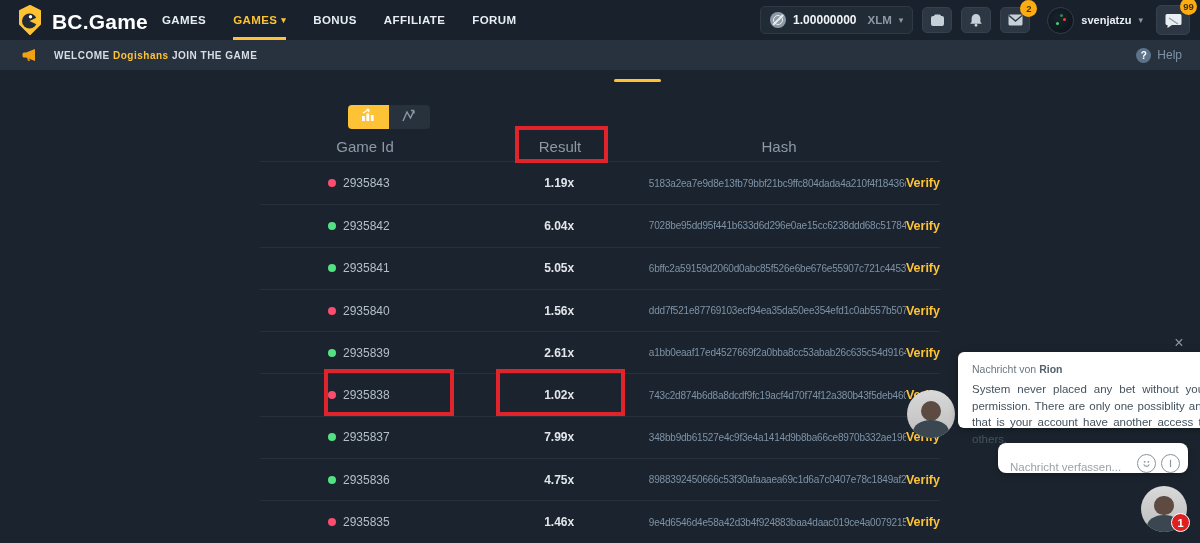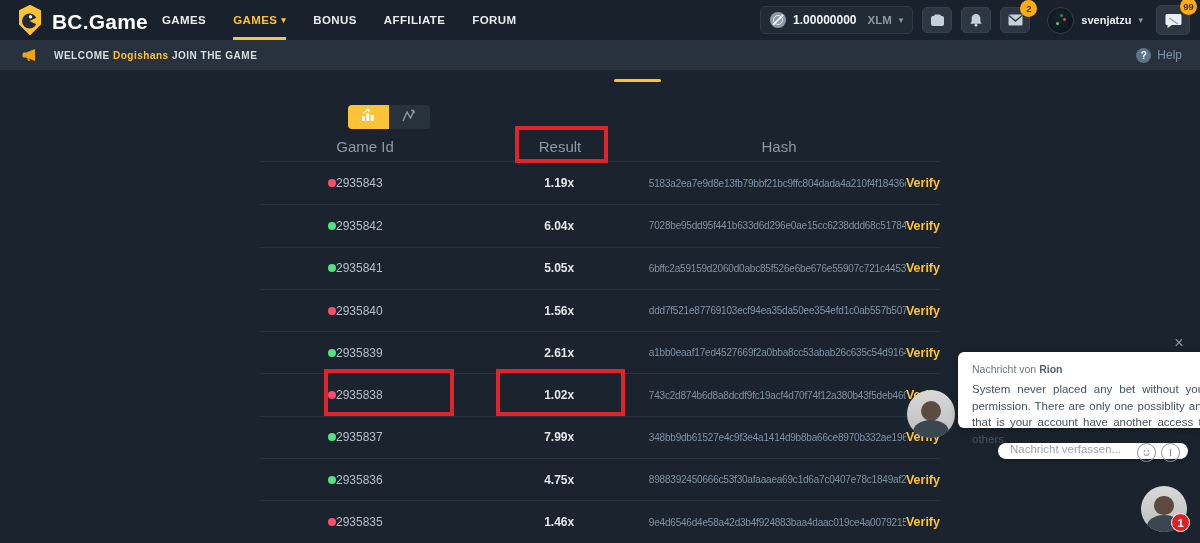--- a/index.html
+++ b/index.html
@@ -65,21 +65,21 @@
   .tg-btn.right{background:#28323d;border-radius:0 4px 4px 0;}
 
   
   #table{position:absolute;left:260px;top:132px;width:680px;}
   .thead{display:flex;height:30px;align-items:center;border-bottom:1px solid var(--divider);}
   .hcell{color:#8d99a6;font-size:15px;}
   .trow{display:flex;height:42.3px;align-items:center;}
   .trow + .trow{border-top:1px solid var(--divider);}
   .c-id{width:210px;display:flex;align-items:center;}
   .thead .c-id{justify-content:center;}
-  .trow .c-id{padding-left:68px;}
+  .trow .c-id{padding-left:68px;gap:7px;}
   .c-res{width:180px;text-align:center;}
   .trow .c-res{color:#e2e6ea;font-size:12px;font-weight:700;}
   .c-hash{width:258px;text-align:center;}
   .trow .c-hash{color:#7e92a6;font-size:10px;letter-spacing:-.2px;white-space:nowrap;
     overflow:hidden;text-align:left;padding-right:6px;}
   .c-verify{flex:1;text-align:right;}
   .trow .c-verify{color:var(--accent);font-size:12.5px;font-weight:700;cursor:pointer;text-decoration:none;}
   .dot{width:8px;height:8px;border-radius:50%;flex:0 0 auto;}
   .dot.win{background:var(--win);}
   .dot.lose{background:var(--lose);}
@@ -98,22 +98,22 @@
     box-shadow:0 2px 8px rgba(0,0,0,.35);padding:11px 14px;z-index:10;}
   .chat-title{font-size:10.5px;color:#6a7680;}
   .chat-title b{color:#55616b;}
   .chat-body{margin-top:6px;font-size:11.5px;line-height:1.44;color:#44525e;text-align:justify;}
   .p-avatar{border-radius:50%;background:linear-gradient(180deg,#d9d9d9,#bdbdbd);position:relative;overflow:hidden;z-index:9;}
   .p-avatar::before{content:"";position:absolute;left:50%;top:22%;width:42%;height:42%;margin-left:-21%;
     border-radius:50%;background:#5d4b42;}
   .p-avatar::after{content:"";position:absolute;left:50%;top:62%;width:74%;height:50%;margin-left:-37%;
     border-radius:50% 50% 0 0;background:#3a4650;}
   #sender-avatar{left:907px;top:390px;width:48px;height:48px;position:absolute;}
-  #chat-input-wrap{position:absolute;left:998px;top:443px;width:190px;height:16px;background:#fff;border-radius:8px;
-    display:flex;align-items:flex-start;padding:0 8px 0 12px;z-index:10;box-shadow:0 2px 6px rgba(0,0,0,.3);}
+  #chat-input-wrap{position:absolute;left:998px;top:443px;width:190px;height:30px;background:#fff;border-radius:8px;
+    display:flex;align-items:flex-end;padding:0 8px 0 12px;z-index:10;box-shadow:0 2px 6px rgba(0,0,0,.3);}
   #chat-input{flex:1;border:none;outline:none;font-size:11.5px;color:#44525e;min-width:0;
     font-family:"Liberation Sans",sans-serif;}
   #chat-input::placeholder{color:#98a3ab;}
   .mini-icon{width:19px;height:19px;border:1.3px solid #8a959c;border-radius:50%;display:flex;align-items:center;
     justify-content:center;flex:0 0 auto;cursor:pointer;margin-left:5px;color:#8a959c;}
   #widget-avatar{position:absolute;left:1141px;top:486px;width:46px;height:46px;cursor:pointer;}
   #unread-badge{position:absolute;left:1171px;top:513px;width:19px;height:19px;border-radius:50%;
     background:var(--unread);color:#fff;font-size:11px;font-weight:700;display:flex;align-items:center;
     justify-content:center;z-index:11;border:1px solid #fff;}
 </style>

